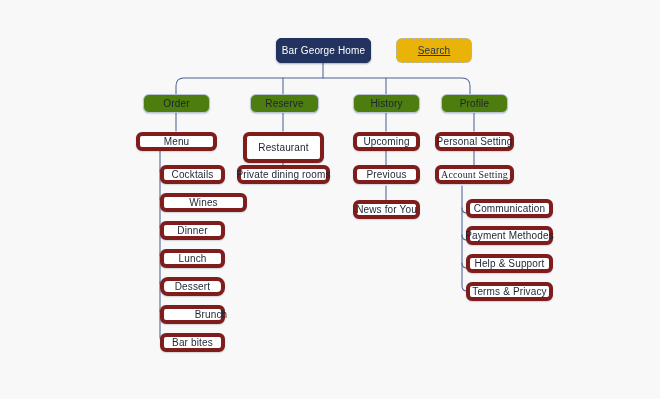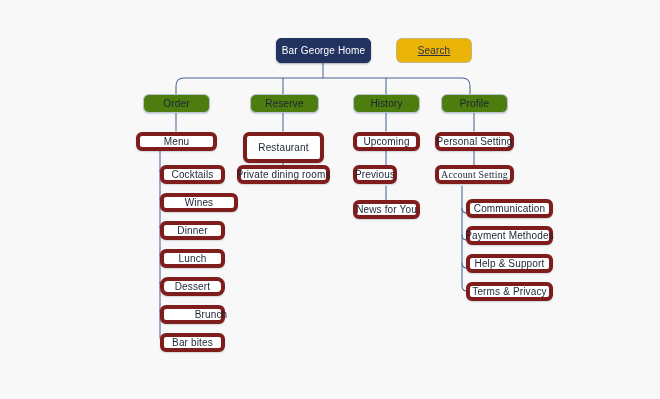--- a/index.html
+++ b/index.html
@@ -118,21 +118,21 @@
   <div class="node primary" style="left:143px; top:94px; width:67px; height:19px;">
     <span>Order</span>
   </div>
   <div class="node plain" style="left:136px; top:132px; width:81px; height:19px;">
     <span>Menu</span>
   </div>
 
   <div class="node plain" style="left:160px; top:165px; width:65px; height:19px;">
     <span>Cocktails</span>
   </div>
-  <div class="node plain" style="left:160px; top:193px; width:78px; height:19px;">
+  <div class="node plain" style="left:160px; top:193px; width:87px; height:19px;">
     <span>Wines</span>
   </div>
   <div class="node plain" style="left:160px; top:221px; width:65px; height:19px;">
     <span>Dinner</span>
   </div>
   <div class="node plain" style="left:160px; top:249px; width:65px; height:19px;">
     <span>Lunch</span>
   </div>
   <div class="node plain" style="left:160px; top:277px; width:65px; height:19px;border-radius:8px;">
     <span>Dessert</span>
@@ -153,21 +153,21 @@
   <div class="node plain" style="left:237px; top:165px; width:93px; height:19px;">
     <span>Private dining rooms</span>
   </div>
 
   <div class="node primary" style="left:353px; top:94px; width:67px; height:19px;">
     <span>History</span>
   </div>
   <div class="node plain" style="left:353px; top:132px; width:67px; height:19px;">
     <span>Upcoming</span>
   </div>
-  <div class="node plain" style="left:353px; top:165px; width:44px; height:19px;">
+  <div class="node plain" style="left:353px; top:165px; width:67px; height:19px;">
     <span>Previous</span>
   </div>
   <div class="node plain" style="left:353px; top:200px; width:67px; height:19px;">
     <span>News for You</span>
   </div>
 
   <div class="node primary" style="left:441px; top:94px; width:67px; height:19px;">
     <span>Profile</span>
   </div>
   <div class="node plain" style="left:435px; top:132px; width:79px; height:19px;">

